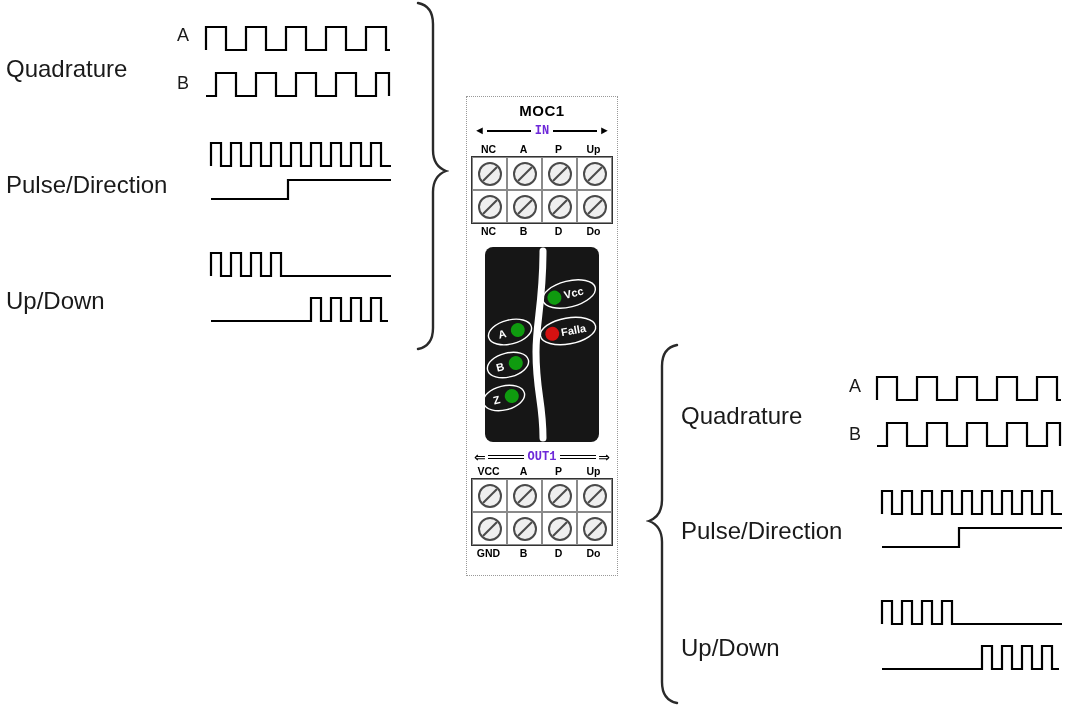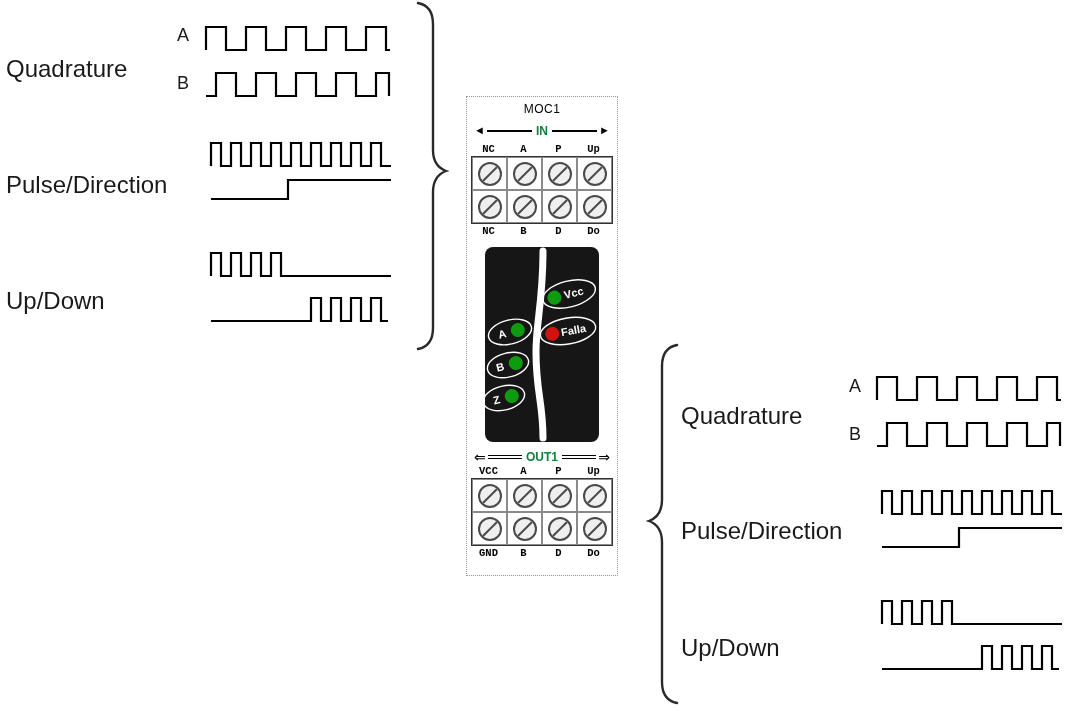--- a/index.html
+++ b/index.html
@@ -11,33 +11,33 @@
   .sig-label { position:absolute; font-size:24px; color:#1a1a1a; white-space:nowrap; }
   .ab-label  { position:absolute; font-size:18px; color:#1a1a1a; }
 
   svg.wave  { position:absolute; stroke:#000; stroke-width:2.2; fill:none; stroke-linejoin:miter; }
   svg.brace { position:absolute; }
 
   
   .module { position:absolute; left:466px; top:96px; width:152px; height:480px;
             border:1.5px dotted #999; background:#fff;
             display:flex; flex-direction:column; align-items:center; padding-top:5px; }
-  .module-title { font-size:12px; font-weight:normal; letter-spacing:.5px; color:#000; height:16px; }
+  .module-title { font-size:15px; font-weight:bold; letter-spacing:.5px; color:#000; height:16px; }
 
   .arrow-row { display:flex; align-items:center; width:136px; gap:2px; height:13px; }
   .arrow-row.in-row  { margin-top:6px; }
   .arrow-row.out-row { margin-top:8px; }
   .hline  { flex:1; height:2px; background:#000; }
   .dline  { flex:1; height:4px; border-top:1px solid #000; border-bottom:1px solid #000; }
   .solid-arrow { font-size:11px; line-height:1; color:#000; }
   .open-arrow  { font-size:14px; line-height:1; color:#000; }
-  .arrow-label { font-weight:bold; font-size:12px; color:#15803d; padding:0 2px; }
+  .arrow-label { font-weight:bold; font-size:12px; color:#6d28d9; padding:0 2px;font-family:Liberation Mono, monospace; }
 
   .term-labels { display:grid; grid-template-columns:repeat(4,35px); width:142px;
-                 text-align:center; font-weight:bold; font-size:10.5px; color:#000; height:12px;font-family:Liberation Mono, monospace; }
+                 text-align:center; font-weight:bold; font-size:10.5px; color:#000; height:12px; }
   .term-labels.top    { margin-top:6px; }
   .term-labels.bottom { margin-top:1px; }
   .term-labels.out-top{ margin-top:2px; }
 
   .term-grid { margin-top:1px; display:grid; grid-template-columns:repeat(4,35px);
                grid-template-rows:repeat(2,33px); border:1px solid #333; background:#fff; }
   .term-cell { border:1px solid #8a8a8a; display:flex; align-items:center; justify-content:center; background:#fff; }
   .screw { width:24px; height:24px; border:2px solid #4a4a4a; border-radius:50%;
            background:#efefef; position:relative; overflow:hidden; }
   .screw::after { content:""; position:absolute; left:-5px; right:-5px; top:50%; margin-top:-1px;

